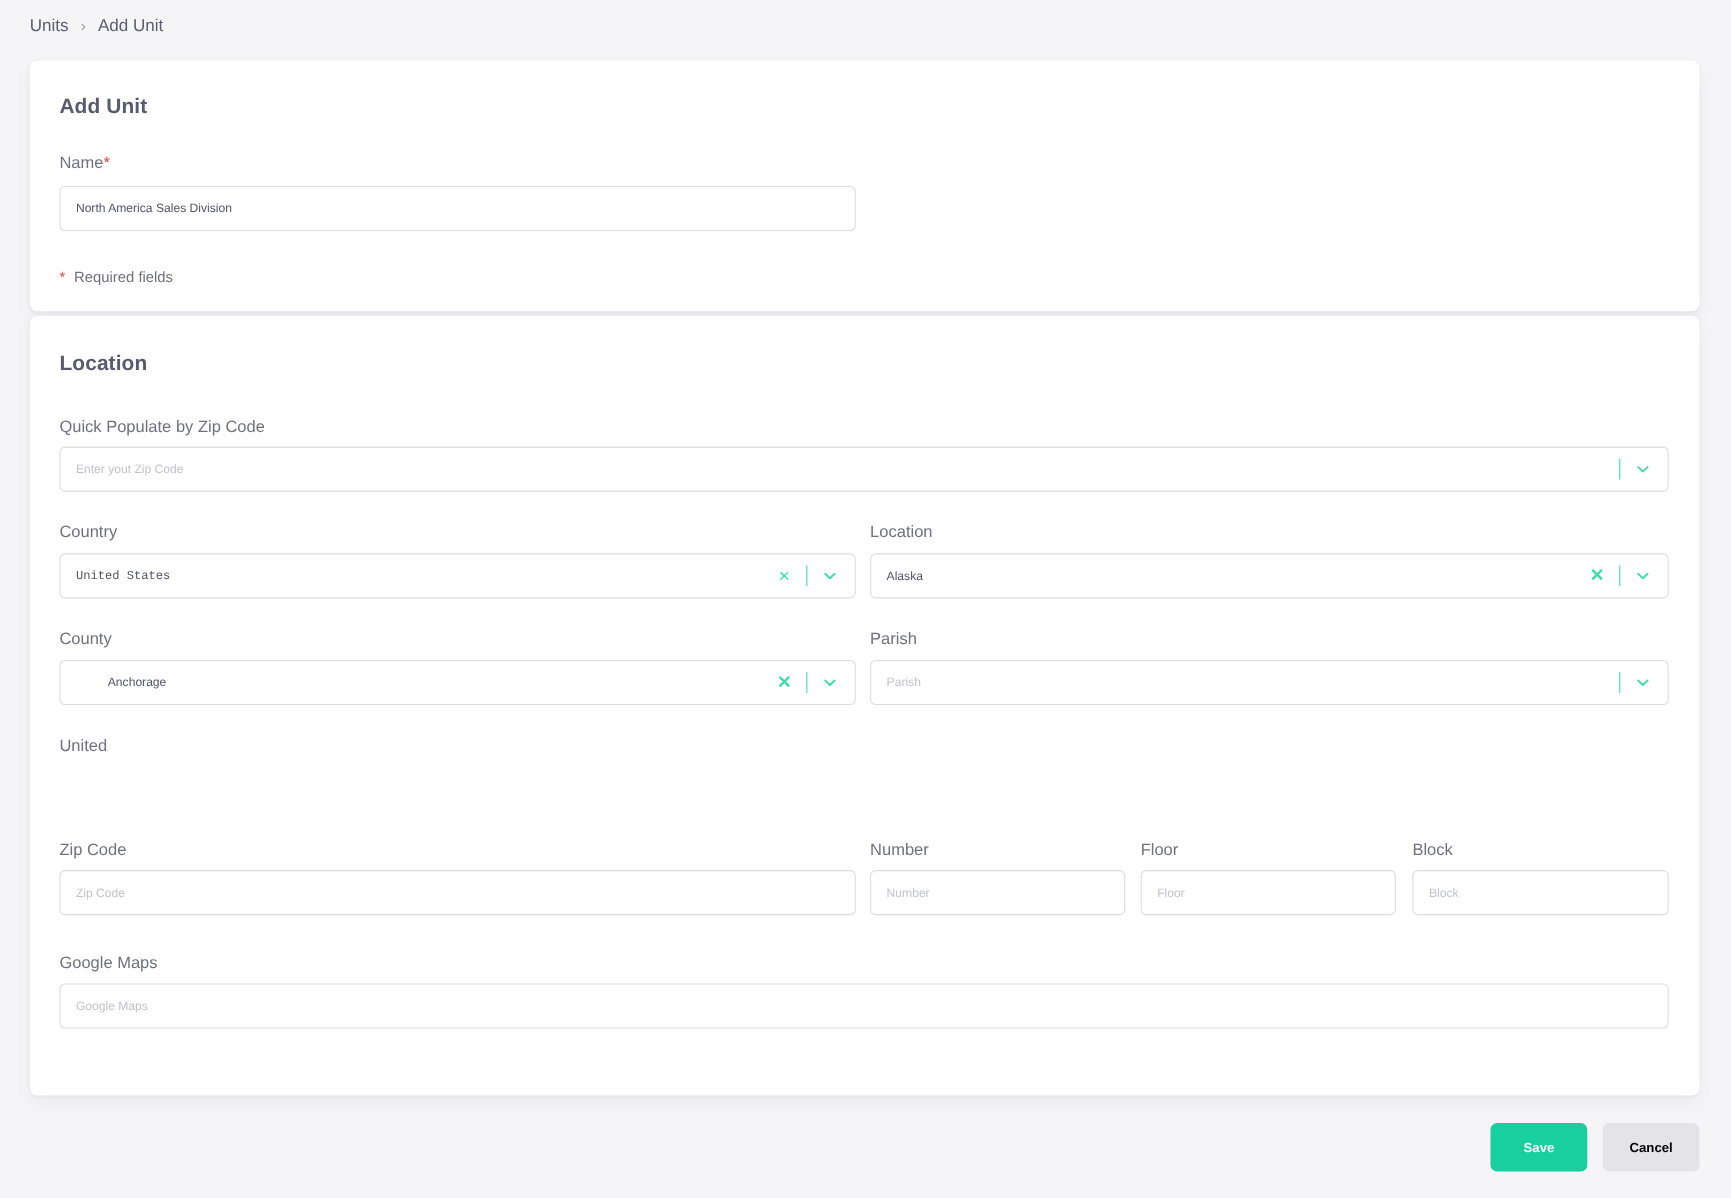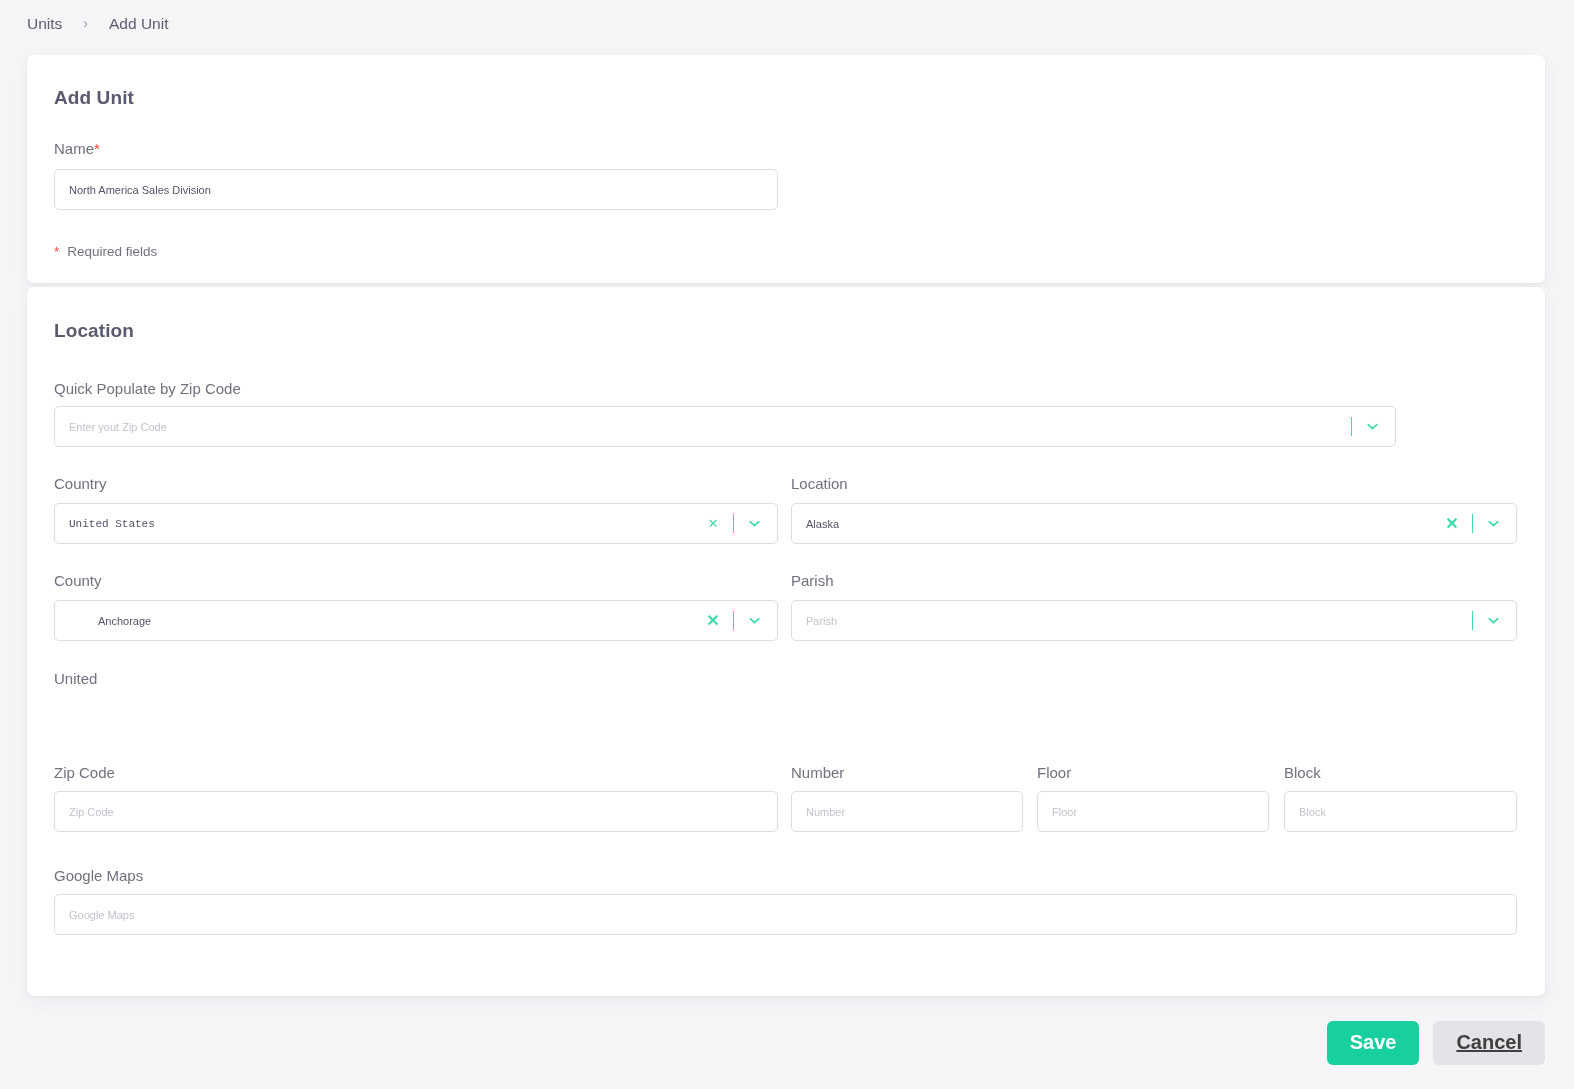--- a/index.html
+++ b/index.html
@@ -21,21 +21,21 @@
   }
 
   
   .breadcrumb {
     position: absolute;
     left: 27px;
     top: 11px;
     height: 26px;
     display: flex;
     align-items: center;
-    gap: 21px;
+    gap: 11px;
     font-size: 15.5px;
     color: #5c5c70;
   }
   .breadcrumb .crumb { color: #5c5c70; }
   .breadcrumb .crumb.link { cursor: pointer; }
   .breadcrumb .sep {
     color: #9a9aa8;
     font-size: 14px;
     line-height: 1;
     transform: translateY(-1px);
@@ -165,35 +165,34 @@
     padding-right: 29px;
     gap: 14px;
   }
   .btn {
     height: 44px;
     min-width: 88px;
     padding: 0 23px;
     border: none;
     border-radius: 6px;
     font-family: "Liberation Sans", sans-serif;
-    font-size: 20px;
+    font-size: 12px;
     font-weight: 700;
     cursor: pointer;
     display: inline-flex;
     align-items: center;
     justify-content: center;
   }
   .btn-save {
     background: #18cf9f;
     color: #ffffff;
   }
   .btn-cancel {
     background: #e3e3e8;
-    color: #404040;
-    text-decoration: underline;
+    color: #000000;
   }
 </style>
 </head>
 <body>
 
 <div class="page">
 
   <nav class="breadcrumb">
     <span class="crumb link">Units</span>
     <span class="sep">›</span>
@@ -214,21 +213,21 @@
       <span class="star">*</span>
       <span>Required fields</span>
     </div>
   </section>
 
   <section class="card card-bottom">
 
     <h2 class="card-title">Location</h2>
 
     <span class="field-label" style="left:27px; top:93px;">Quick Populate by Zip Code</span>
-    <div class="control" style="left:27px; top:119px; width:1342px;">
+    <div class="control" style="left:27px; top:119px; width:1463px;">
       <span class="value placeholder">Enter yout Zip Code</span>
       <span class="adorn">
         <span class="divider-v"></span>
         <span class="icon-btn">
           <svg class="chev" viewBox="0 0 14 14" fill="none" aria-hidden="true">
             <path d="M2.4 5 L7 9.4 L11.6 5" stroke="#3fdcab" stroke-width="1.9" stroke-linecap="round" stroke-linejoin="round"></path>
           </svg>
         </span>
       </span>
     </div>

